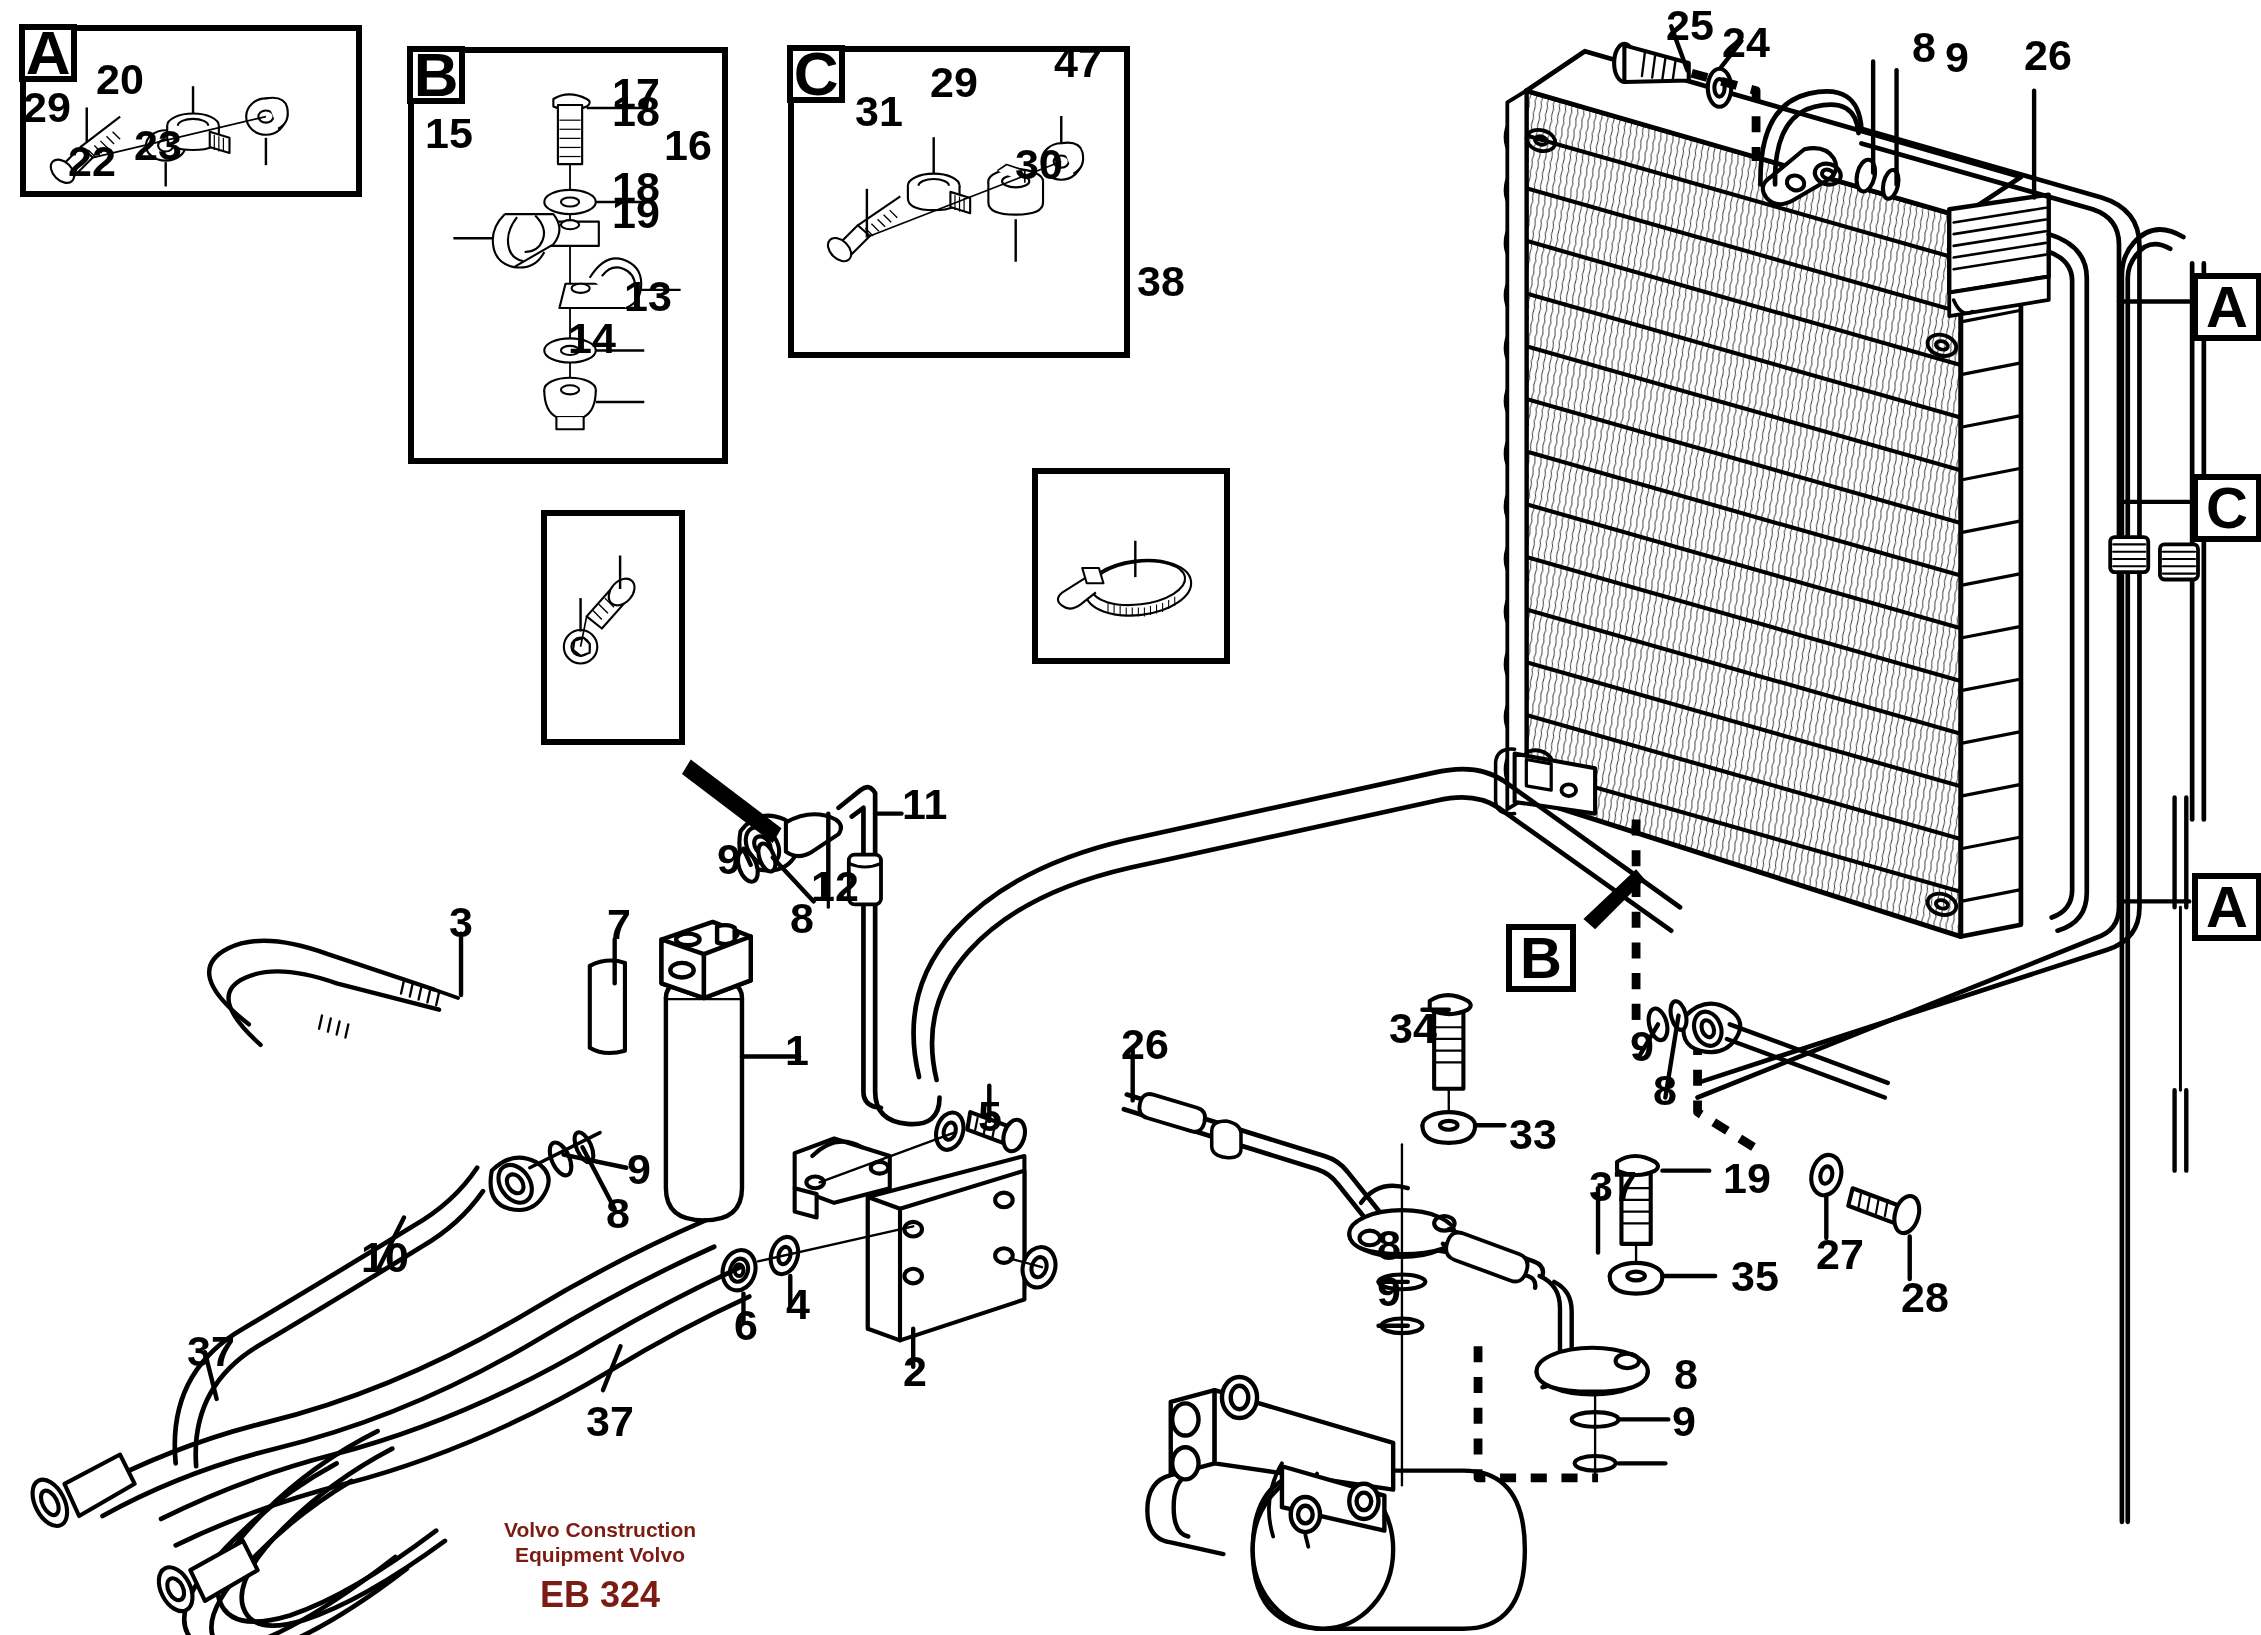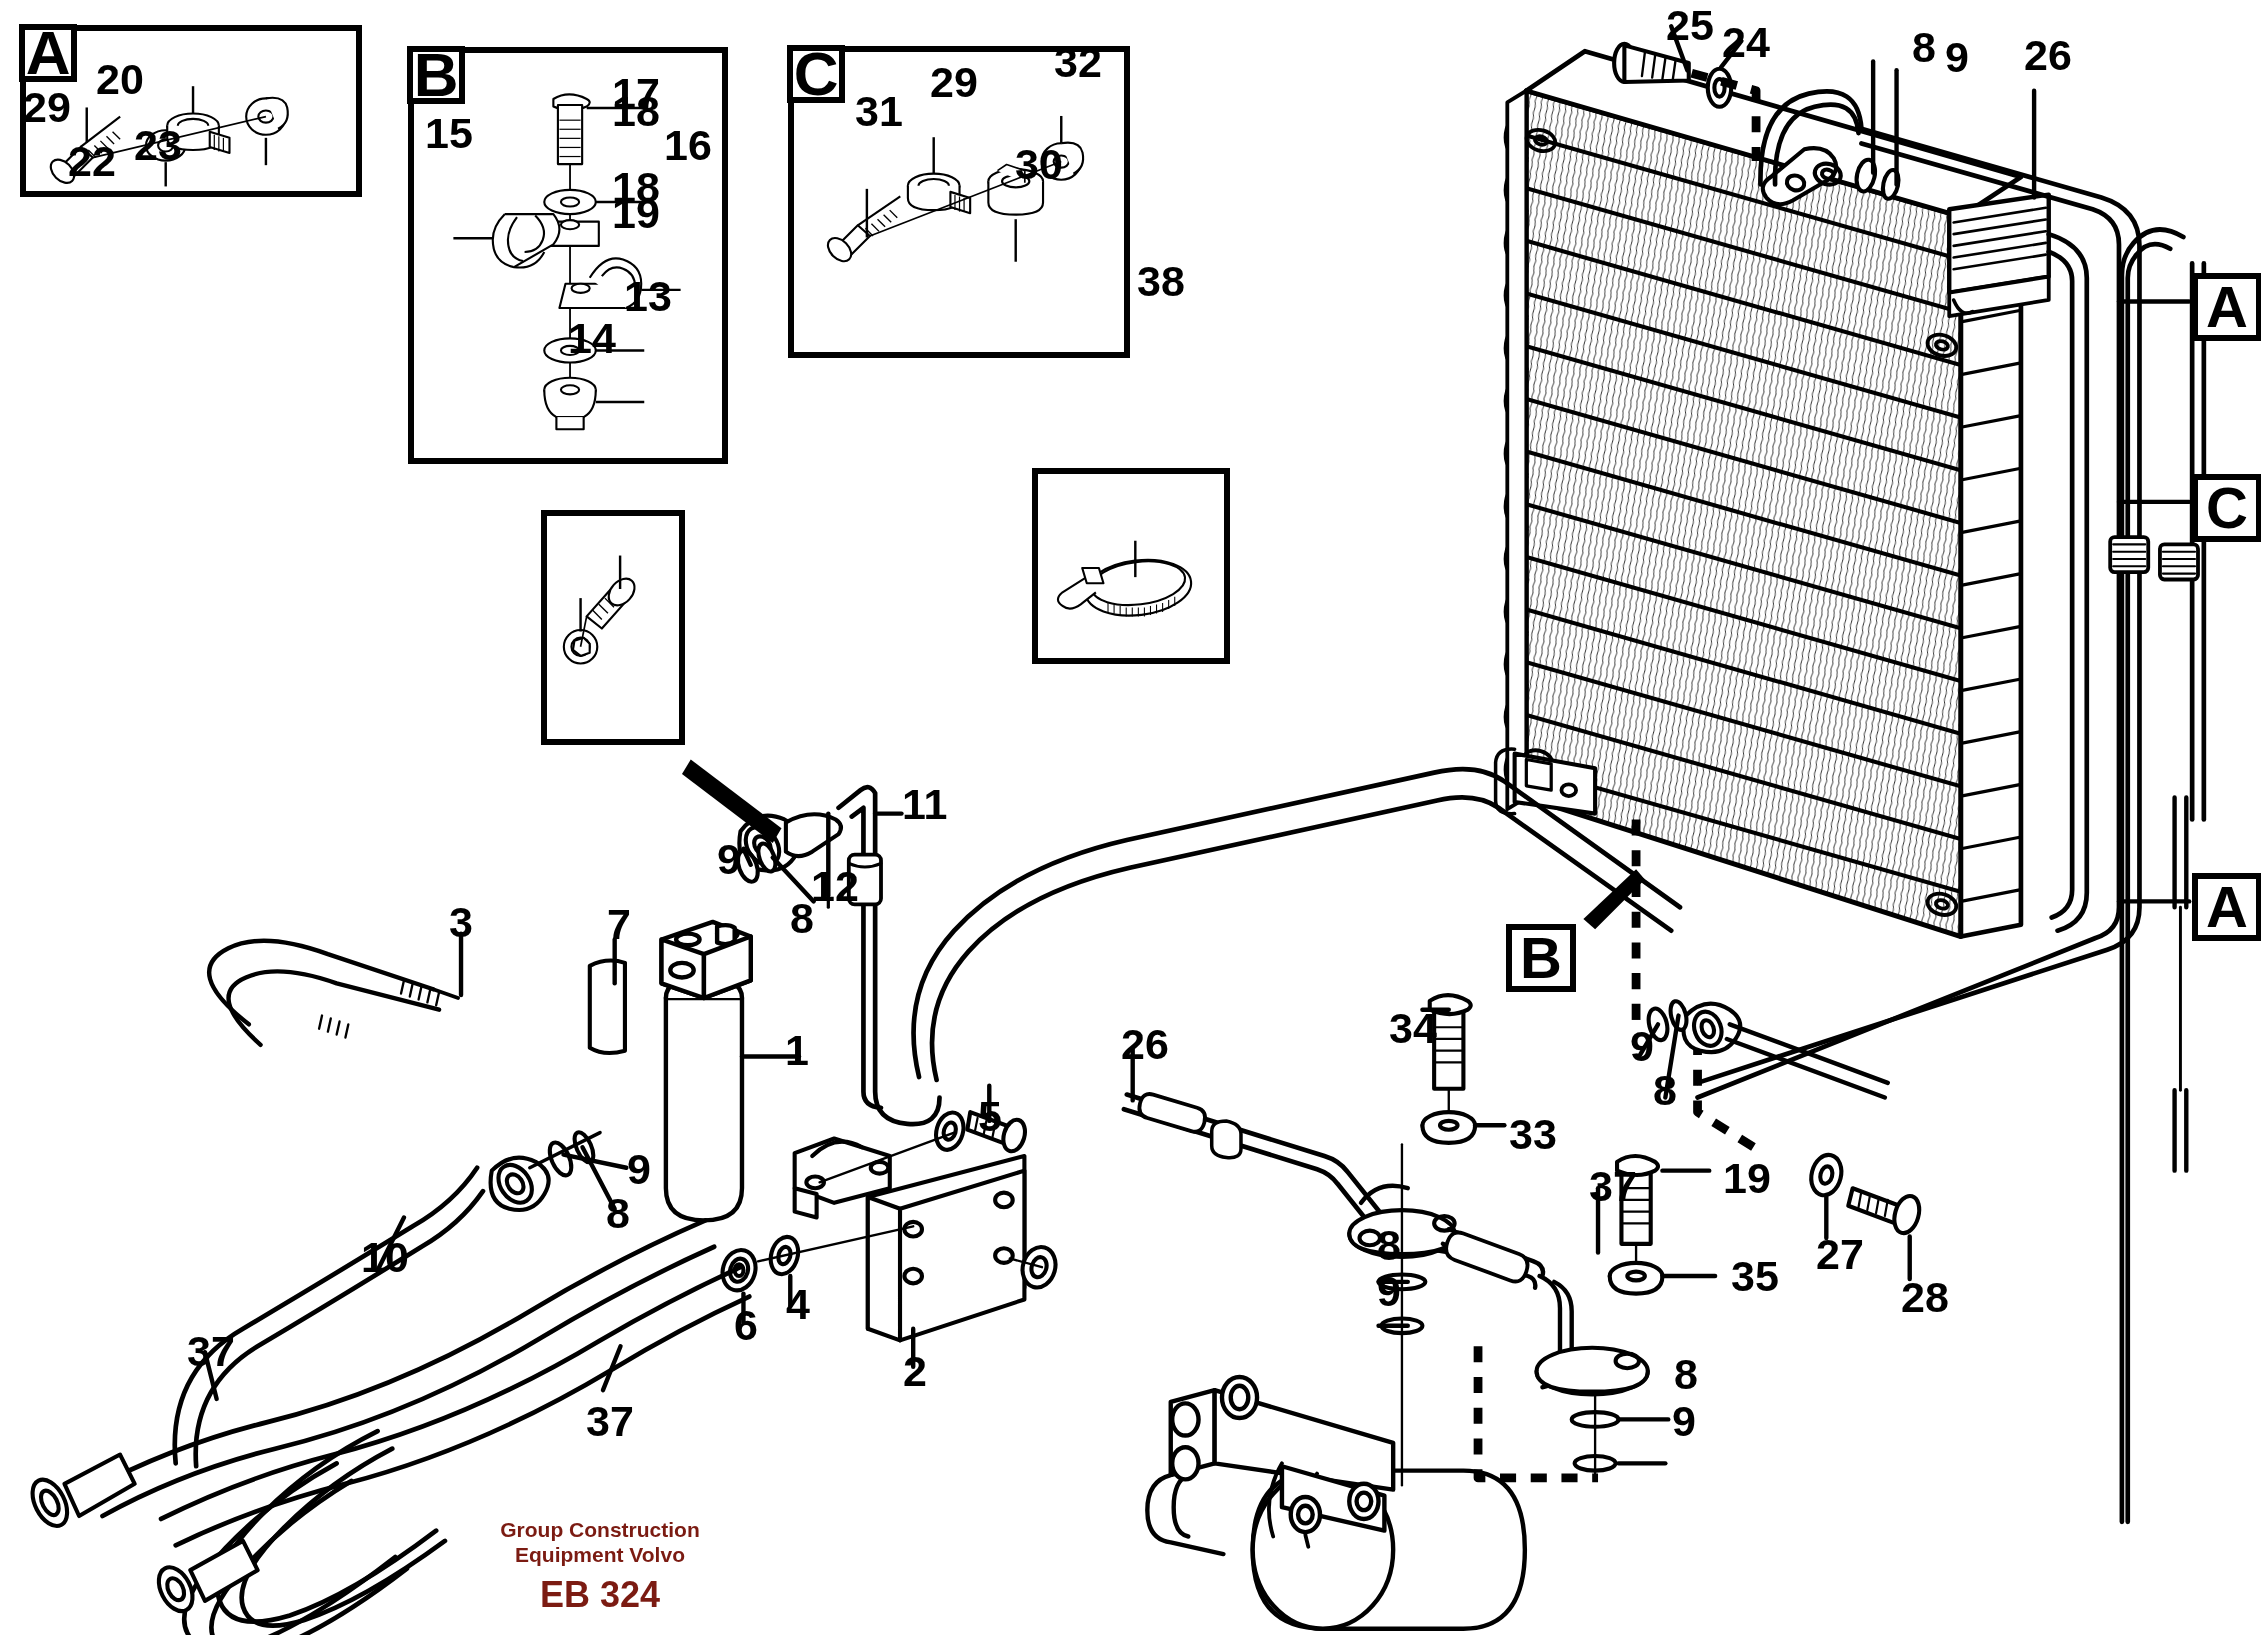--- a/index.html
+++ b/index.html
@@ -657,21 +657,21 @@
           <path d="M92,56 L92,80"></path>
           <path d="M146,110 L146,138"></path>
           <path d="M176,42 L176,60"></path>
         </g>
       </g>
     </svg>
     <div class="lettertag" style="left:-6.8px;top:-6.8px;width:58px;height:58px;">
       <span>C</span>
     </div>
   </div>
-  <div class="callnum n" style="left:1054px;top:41px;"><span>32</span></div>
+  <div class="callnum n" style="left:1054px;top:41px;"><span>47</span></div>
   <div class="callnum n" style="left:930px;top:61px;"><span>29</span></div>
   <div class="callnum n" style="left:855px;top:90px;"><span>31</span></div>
   <div class="callnum n" style="left:1015px;top:143px;"><span>30</span></div>
 
   <div class="detailbox" style="left:1032px;top:468px;width:198px;height:196px;">
     <svg width="184" height="182" viewBox="0 0 121 120" style="position:absolute;left:0;top:0;">
       <g fill="#fff" stroke="#000" stroke-width="1.4" stroke-linejoin="round">
         <ellipse cx="66" cy="75" rx="35" ry="18" transform="rotate(-7 66 75)"></ellipse>
         <ellipse cx="66" cy="72" rx="31" ry="14" transform="rotate(-7 66 72)"></ellipse>
         <path d="M35,66 L16,78 q-6,5 0,9 q5,4 12,-1 L38,78"></path>
@@ -768,19 +768,19 @@
   <div class="callnum n" style="left:361px;top:1236px;"><span>10</span></div>
   <div class="callnum n" style="left:734px;top:1304px;"><span>6</span></div>
   <div class="callnum n" style="left:786px;top:1283px;"><span>4</span></div>
   <div class="callnum n" style="left:903px;top:1350px;"><span>2</span></div>
   <div class="callnum n" style="left:187px;top:1330px;"><span>37</span></div>
   <div class="callnum n" style="left:586px;top:1400px;"><span>37</span></div>
   <div class="callnum n" style="left:1674px;top:1353px;"><span>8</span></div>
   <div class="callnum n" style="left:1672px;top:1400px;"><span>9</span></div>
 
   <div id="footer" style="left:471px;top:1518px;width:258px;">
-    <div class="f1">Group Construction</div>
+    <div class="f1">Volvo Construction</div>
     <div class="f1">Equipment Volvo</div>
     <div class="f2">EB 324</div>
   </div>
 
 </div>
 
 
 </body></html>

